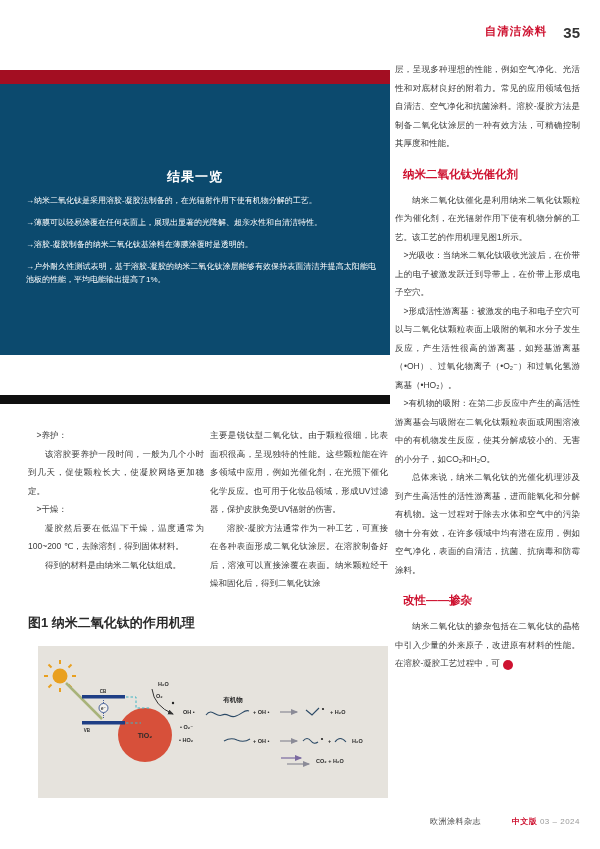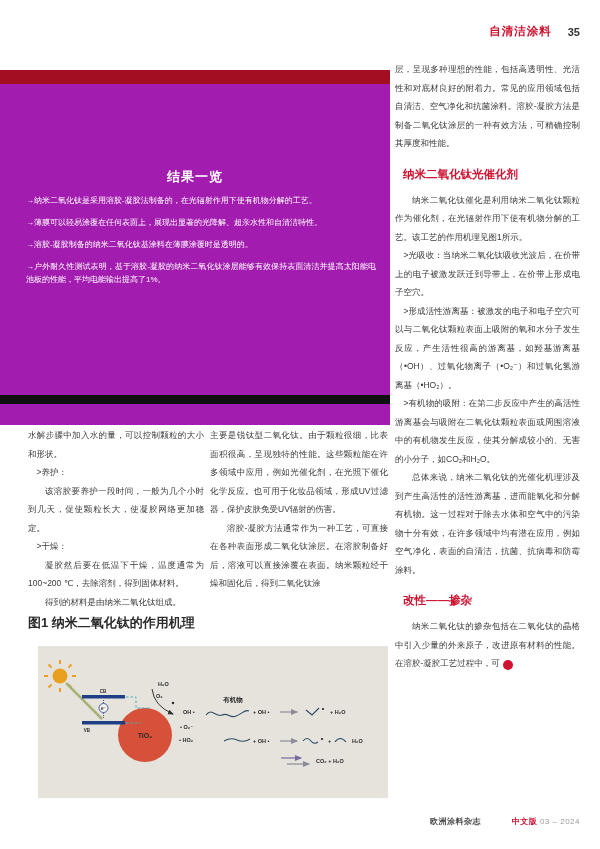--- a/index.html
+++ b/index.html
@@ -1,26 +1,26 @@
 <!DOCTYPE html>
 <html><head>
 <meta charset="utf-8">
 <style>
   * { margin:0; padding:0; box-sizing:border-box; }
   html,body { background:#ffffff; }
   body { font-family:"Liberation Sans","DejaVu Sans",sans-serif; color:#3b3b3b; }
   .page { position:relative; width:600px; height:849px; background:#ffffff; overflow:hidden; }
 
   
-  .header { position:absolute; top:24px; right:20px; display:flex; align-items:center; gap:16px; }
+  .header { position:absolute; top:24px; right:20px; display:flex; align-items:flex-start; gap:16px; }
   .header .section { color:#ce1230; font-weight:bold; font-size:11.5px; letter-spacing:1px; }
-  .header .pageno { color:#333333; font-weight:bold; font-size:11px; }
-
-  
-  .results-box { position:absolute; left:0; top:70px; width:390px; height:355px; background:#a21caf; }
+  .header .pageno { color:#333333; font-weight:bold; font-size:15px; }
+
+  
+  .results-box { position:absolute; left:0; top:70px; width:390px; height:285px; background:#0c4a6e; }
   .results-top-strip { position:absolute; left:0; top:0; width:100%; height:14px; background:#a30e22; }
   .results-black-strip { position:absolute; left:0; top:325px; width:100%; height:9px; background:#101010; }
   .results-title { position:absolute; top:98px; left:0; width:100%; text-align:center;
                    color:#ffffff; font-weight:bold; font-size:13px; letter-spacing:1px; }
   .results-list { position:absolute; top:124px; left:26px; right:14px; }
   .results-list p { color:#ffffff; font-size:8px; line-height:13px; margin-bottom:9px; text-align:justify; }
 
   
   .col { position:absolute; font-size:8.5px; line-height:18.5px; text-align:justify; color:#3b3b3b; }
   .col p { margin:0; }
@@ -37,21 +37,21 @@
   .figure-box svg { display:block; }
   .figure-box text { font-family:"Liberation Sans","DejaVu Sans",sans-serif; fill:#2a2a2a; }
 
   
   .cont-icon { display:inline-block; width:10px; height:10px; border-radius:50%;
                background:#ce1230; color:#ffffff; font-size:7px; line-height:10px;
                text-align:center; vertical-align:-1px; margin-left:3px; font-weight:bold; }
 
   
   .footer { position:absolute; top:816px; right:20px; font-size:8px; letter-spacing:0.5px; }
-  .footer .mag { color:#4a4a4a; font-weight:bold; }
+  .footer .mag { color:#4a4a4a; font-weight:normal; }
   .footer .ed { color:#ce1230; font-weight:bold;padding-left:28px; }
   .footer .issue { color:#999999; }
 </style>
 </head>
 <body>
 
 <div class="page">
 
   <div class="header">
     <span class="section">自清洁涂料</span>
@@ -64,35 +64,34 @@
     <div class="results-title">结果一览</div>
     <div class="results-list">
       <p>→纳米二氧化钛是采用溶胶-凝胶法制备的，在光辐射作用下使有机物分解的工艺。</p>
       <p>→薄膜可以轻易涂覆在任何表面上，展现出显著的光降解、超亲水性和自清洁特性。</p>
       <p>→溶胶-凝胶制备的纳米二氧化钛基涂料在薄膜涂覆时是透明的。</p>
       <p>→户外耐久性测试表明，基于溶胶-凝胶的纳米二氧化钛涂层能够有效保持表面清洁并提高太阳能电池板的性能，平均电能输出提高了1%。</p>
     </div>
   </div>
 
   <div class="col col1">
-    <p>水解步骤中加入水的量，可以控制颗粒的大小和形状。</p>
     <p class="ti1">&gt;养护：</p>
     <p class="ti2">该溶胶要养护一段时间，一般为几个小时到几天，促使颗粒长大，使凝胶网络更加稳定。</p>
     <p class="ti1">&gt;干燥：</p>
     <p class="ti2">凝胶然后要在低温下干燥，温度通常为100~200 ℃，去除溶剂，得到固体材料。</p>
     <p class="ti2">得到的材料是由纳米二氧化钛组成。</p>
   </div>
 
   <div class="col col2">
     <p>主要是锐钛型二氧化钛。由于颗粒很细，比表面积很高，呈现独特的性能。这些颗粒能在许多领域中应用，例如光催化剂，在光照下催化化学反应。也可用于化妆品领域，形成UV过滤器，保护皮肤免受UV辐射的伤害。</p>
     <p class="ti2">溶胶-凝胶方法通常作为一种工艺，可直接在各种表面形成二氧化钛涂层。在溶胶制备好后，溶液可以直接涂覆在表面。纳米颗粒经干燥和固化后，得到二氧化钛涂</p>
   </div>
 
   <div class="col col3">
-    <p>层，呈现多种理想的性能，包括高透明性、光活性和对底材良好的附着力。常见的应用领域包括自清洁、空气净化和抗菌涂料。溶胶-凝胶方法是制备二氧化钛涂层的一种有效方法，可精确控制其厚度和性能。</p>
+    <p>层，呈现多种理想的性能，例如空气净化、光活性和对底材良好的附着力。常见的应用领域包括自清洁、空气净化和抗菌涂料。溶胶-凝胶方法是制备二氧化钛涂层的一种有效方法，可精确控制其厚度和性能。</p>
     <h2>纳米二氧化钛光催化剂</h2>
     <p class="ti2">纳米二氧化钛催化是利用纳米二氧化钛颗粒作为催化剂，在光辐射作用下使有机物分解的工艺。该工艺的作用机理见图1所示。</p>
     <p class="ti1">&gt;光吸收：当纳米二氧化钛吸收光波后，在价带上的电子被激发跃迁到导带上，在价带上形成电子空穴。</p>
     <p class="ti1">&gt;形成活性游离基：被激发的电子和电子空穴可以与二氧化钛颗粒表面上吸附的氧和水分子发生反应，产生活性很高的游离基，如羟基游离基（•OH）、过氧化物离子（•O₂⁻）和过氧化氢游离基（•HO₂）。</p>
     <p class="ti1">&gt;有机物的吸附：在第二步反应中产生的高活性游离基会与吸附在二氧化钛颗粒表面或周围溶液中的有机物发生反应，使其分解成较小的、无害的小分子，如CO₂和H₂O。</p>
     <p class="ti2">总体来说，纳米二氧化钛的光催化机理涉及到产生高活性的活性游离基，进而能氧化和分解有机物。这一过程对于除去水体和空气中的污染物十分有效，在许多领域中均有潜在应用，例如空气净化，表面的自清洁，抗菌、抗病毒和防霉涂料。</p>
     <h2>改性——掺杂</h2>
     <p class="ti2"><span>纳米二氧化钛的掺杂包括在二氧化钛的晶格中引入少量的外来原子，改进原有材料的性能。在溶胶-凝胶工艺过程中，可</span><span class="cont-icon">❯</span></p>
   </div>
 

